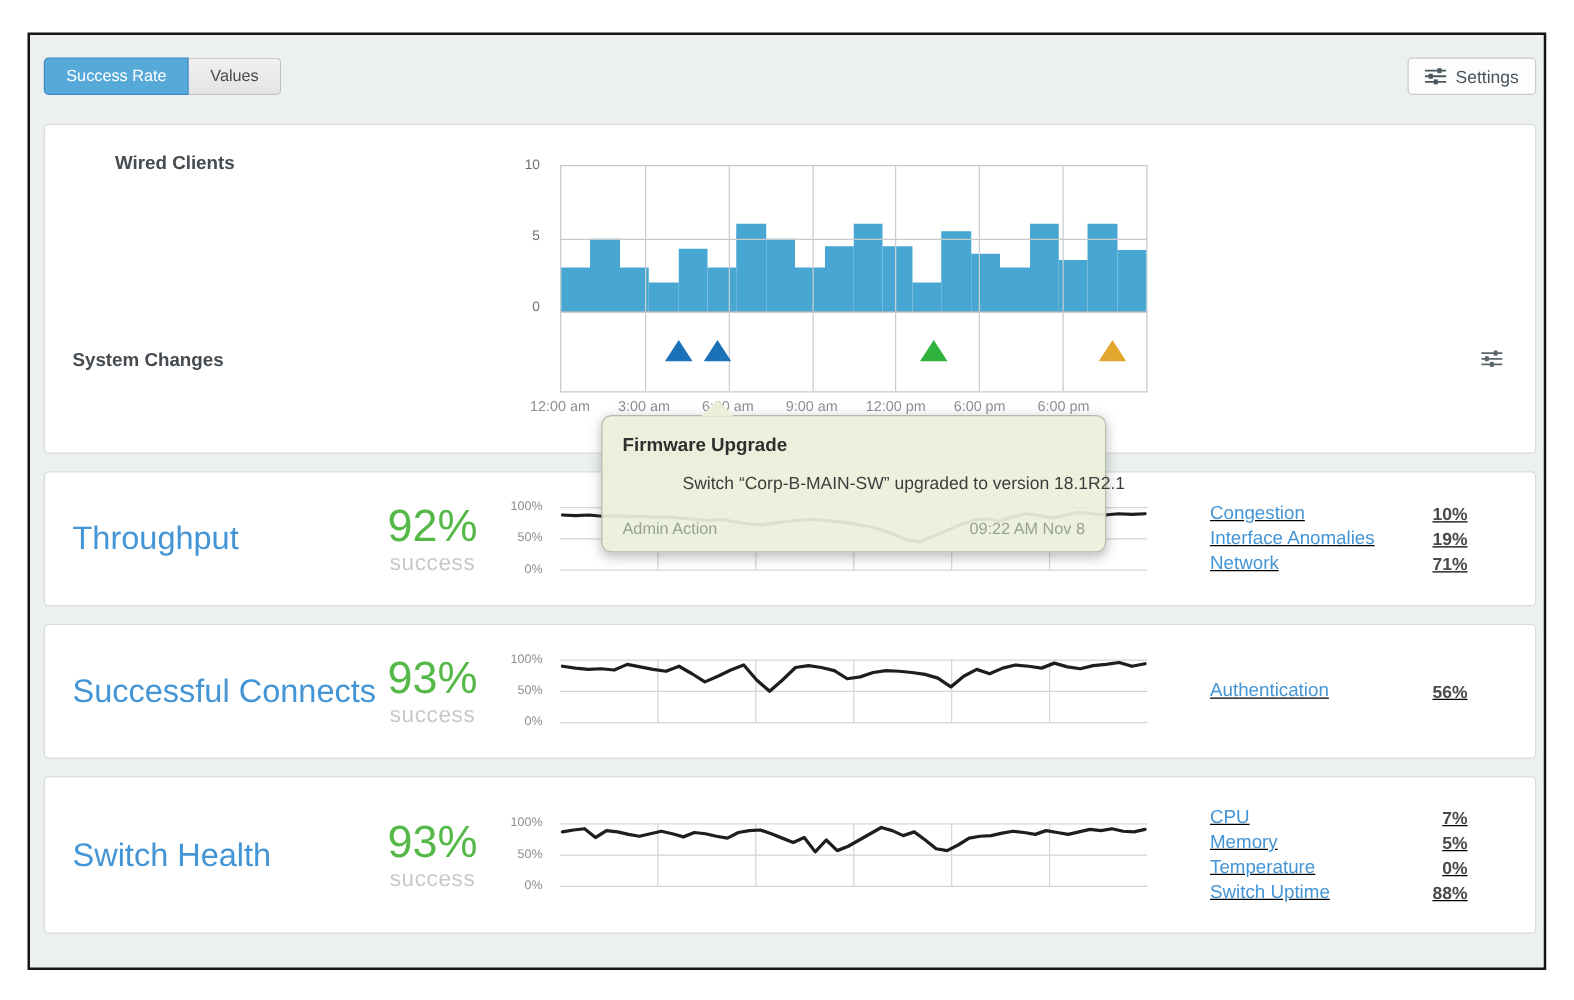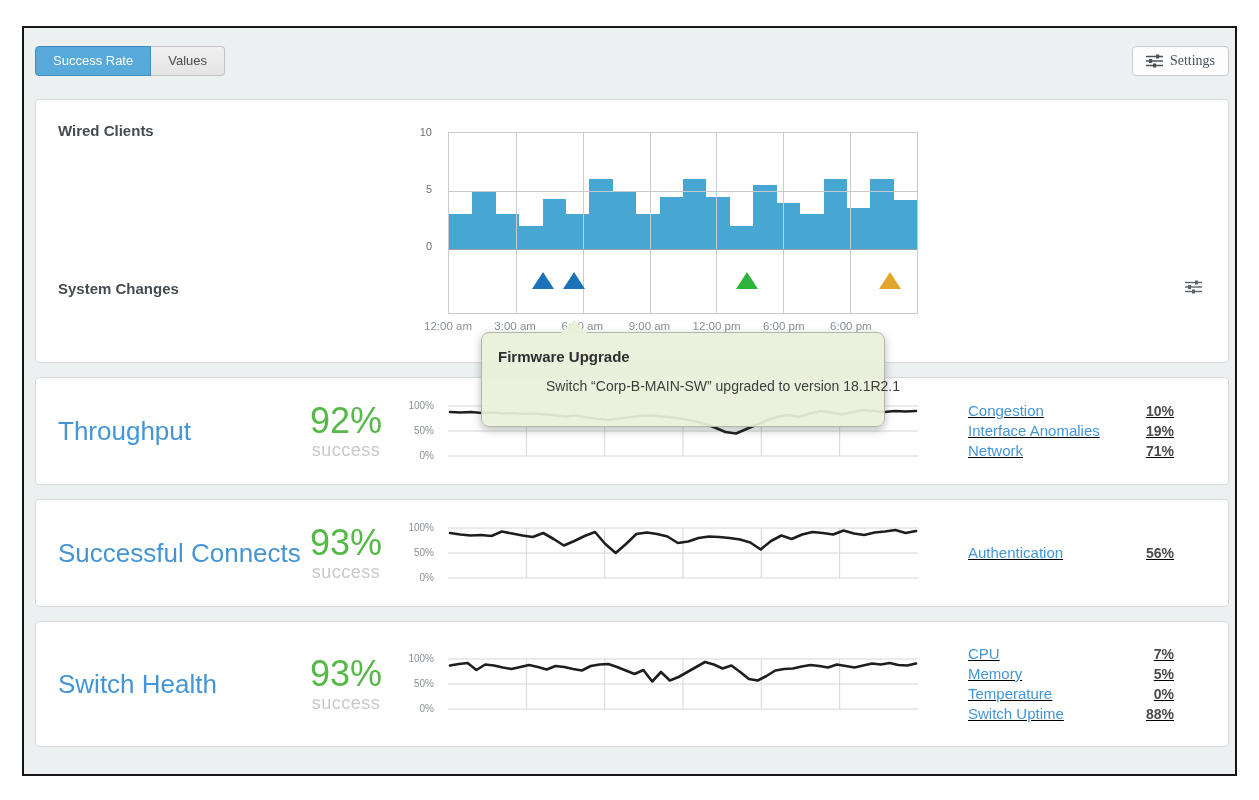--- a/index.html
+++ b/index.html
@@ -7,33 +7,33 @@
   .frame { position:absolute; left:22px; top:26px; width:1215px; height:750px;
            border:2px solid #161616; background:#edf0f1; padding:18px 17px 0 9px; }
   .content { position:relative; width:1194px; margin-left:2px; }
 
   
   .toolbar { display:flex; justify-content:space-between; align-items:flex-start; height:30px; margin-bottom:23px; }
   .toggle-group { display:inline-flex; }
   .toggle { font-family:inherit; font-size:13px; padding:6px 17px; cursor:pointer; line-height:1.2; }
   .toggle.active { background:#57a9da; border:1px solid #3d8cbf; color:#fff; border-radius:4px 0 0 4px; }
   .toggle.plain  { background:linear-gradient(#f0f0f0,#e4e4e4); border:1px solid #c2c2c2; border-left:none; color:#4a4a4a; border-radius:0 4px 4px 0; }
-  .settings-btn { display:inline-flex; align-items:center; gap:7px; font-family:Liberation Serif, serif; font-size:14px; color:#49535a;
+  .settings-btn { display:inline-flex; align-items:center; gap:7px; font-family:Liberation Sans, sans-serif; font-size:14px; color:#49535a;
                   background:#fdfdfd; border:1px solid #c7cbce; border-radius:4px; padding:6px 13px; cursor:pointer; }
 
   .sliders-icon svg { display:block; }
 
   
   .panel { position:relative; background:#fff; border:1px solid #d8dbde; border-radius:4px; margin-bottom:14px; }
   .panel.overview { height:264px; }
   .panel.metric   { height:108px; }
   .panel.metric.tall { height:126px; }
 
   .row-label { position:absolute; left:22px; font-size:15px; font-weight:600; color:#454b50; }
-  .row-label.wired  { top:22px; }
+  .row-label.wired  { top:22px;margin-left:34px; }
   .row-label.system { top:180px; }
 
   
   .bar-yticks { position:absolute; left:360px; width:44px; }
   .bar-ytick { position:absolute; right:8px; font-size:11px; color:#6b7076; width:40px; text-align:right; }
   .bar-chart { position:absolute; left:412px; top:32px; width:470px; height:118px;
                border:1px solid #c7cbcf; border-bottom:1px solid #9aa0a6;
                display:flex; align-items:flex-end; }
   .bar { background:#47a7d2; flex:1 1 auto; }
   .gridline-v { position:absolute; top:0; bottom:0; width:1px; background:#c9cdd1; pointer-events:none; }
@@ -174,20 +174,24 @@
           <rect x="10" y="0.5" width="3" height="4" fill="#5a646b"></rect>
           <rect x="3" y="5" width="3" height="4" fill="#5a646b"></rect>
           <rect x="7" y="9.5" width="3" height="4" fill="#5a646b"></rect>
         </svg>
       </span>
 
       <div class="tooltip">
         <div class="tooltip-arrow"></div>
         <div class="tooltip-title">Firmware Upgrade</div>
         <div class="tooltip-body">Switch “Corp-B-MAIN-SW” upgraded to version 18.1R2.1</div>
+        <div class="tooltip-footer">
+          <span>Admin Action</span>
+          <span>09:22 AM Nov 8</span>
+        </div>
       </div>
     </section>
 
     <section class="panel metric">
       <a class="metric-title">Throughput</a>
       <div class="metric-value">
         <div class="pct">92%</div>
         <div class="unit">success</div>
       </div>
       <div class="spark-block">

